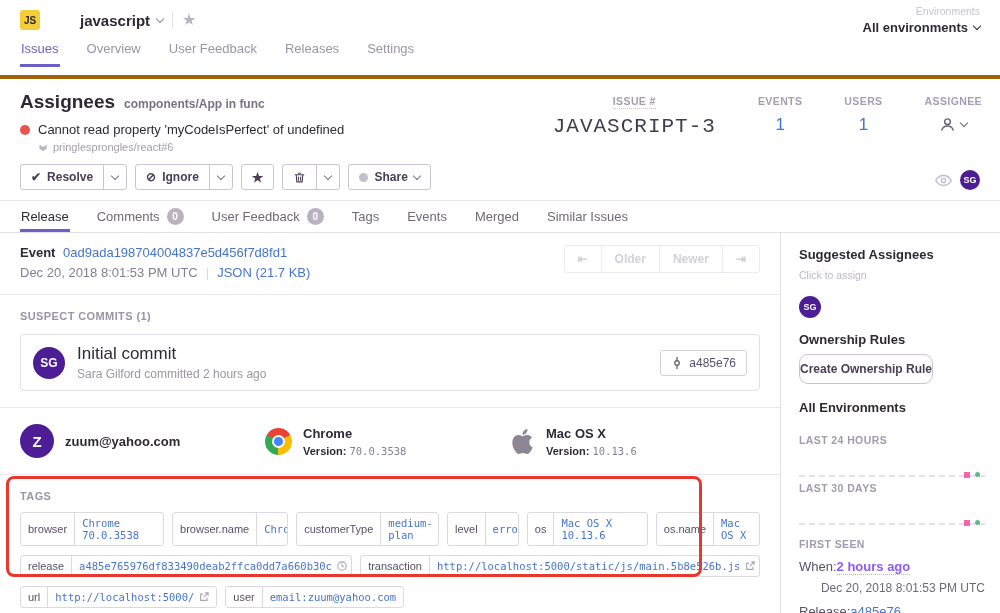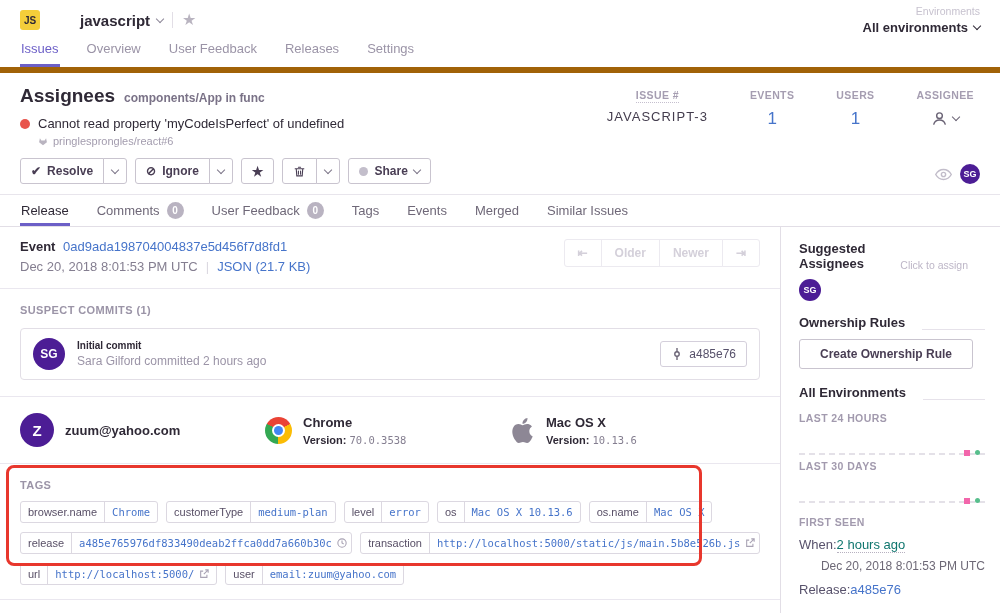--- a/index.html
+++ b/index.html
@@ -2,21 +2,21 @@
 <html><head>
 <meta charset="utf-8">
 <style>
   * { box-sizing: border-box; }
   body { margin:0; background:#fff; font-family:"Liberation Sans",sans-serif; color:#2f2936; }
   .page { width:1000px; height:613px; overflow:hidden; position:relative; background:#fff; font-size:13px; }
   svg { display:block; }
   .chev { display:inline-block; width:6px; height:6px; border-right:1.5px solid currentColor; border-bottom:1.5px solid currentColor; transform:rotate(45deg); margin-top:-3px; }
 
   
-  .topbar { padding:8px 20px 0; border-bottom:6px solid #a16207; position:relative; }
+  .topbar { padding:8px 20px 8px; border-bottom:4px solid #a16207; position:relative; }
   .proj-row { display:flex; align-items:center; gap:9px; height:24px; }
   .js-badge { width:20px; height:20px; background:#f4ce3a; color:#2f2936; font-weight:bold; font-size:10px; border-radius:3px; display:flex; align-items:center; justify-content:center; }
   .proj-name { font-weight:bold; font-size:15px; display:flex; align-items:center; gap:7px; cursor:pointer;margin-left:31px; }
   .proj-name .chev { color:#8d8798; }
   .vdiv { width:1px; height:16px; background:#e2dee6; }
   .fav-star { color:#b9b4c0; font-size:16px; cursor:pointer; line-height:1; }
   .env { position:absolute; top:5px; right:20px; text-align:right; }
   .env-label { font-size:10.5px; color:#c7c2cf; }
   .env-value { font-size:13px; font-weight:bold; display:flex; align-items:center; gap:6px; justify-content:flex-end; margin-top:3px; cursor:pointer; }
   .nav1 { display:flex; gap:26px; margin-top:5px; }
@@ -33,26 +33,26 @@
   .annot { margin:4px 0 0 18px; font-size:11px; color:#a39cae; display:flex; gap:5px; align-items:center; }
   .annot svg { color:#b9b4c0; }
   .actions { display:flex; gap:8px; margin-top:11px; }
   .bgroup { display:flex; }
   .btn { display:inline-flex; align-items:center; gap:6px; background:#fff; border:1px solid #c9c4cf; border-radius:3px; padding:0 10px; height:26px; font-size:12px; font-weight:bold; color:#493e54; cursor:pointer; }
   .bgroup .btn:first-child { border-radius:3px 0 0 3px; }
   .bgroup .btn:last-child { border-radius:0 3px 3px 0; margin-left:-1px; padding:0 8px; }
   .btn .chev { color:#7d7689; }
   .icon-glyph { font-size:12px; line-height:1; }
   .share-dot { width:9px; height:9px; border-radius:50%; background:#c3becb; }
-  .stats { position:absolute; top:14px; right:26px; display:flex; }
+  .stats { position:absolute; top:14px; right:18px; display:flex; }
   .stat { margin-left:42px; text-align:center; }
   .stat-label { font-size:10.5px; color:#a59db1; font-weight:bold; letter-spacing:.4px; }
   .stat-issue .stat-label { border-bottom:1px dotted #c5bfce; padding-bottom:1px; }
   .stat-value { margin-top:7px; font-size:17px; color:#4674ca; }
-  .stat-issue .stat-value { font-family:Liberation Sans, sans-serif; color:#433c4d; font-size:13px; letter-spacing:1px; }
+  .stat-issue .stat-value { font-family:Liberation Mono, monospace; color:#433c4d; font-size:21px; letter-spacing:1px; }
   .assignee-val { display:flex; align-items:center; gap:5px; color:#6a6375; margin-top:8px; justify-content:center; cursor:pointer; }
   .seen-row { position:absolute; right:20px; bottom:10px; display:flex; align-items:center; gap:8px; }
   .eye { color:#c2bdca; }
   .avatar { border-radius:50%; background:#4c1d95; color:#fff; display:flex; align-items:center; justify-content:center; font-weight:bold; flex:none; }
   .av20 { width:20px; height:20px; font-size:9px; }
   .av32 { width:32px; height:32px; font-size:12px; }
   .av34 { width:34px; height:34px; font-size:15px; }
   .av22 { width:22px; height:22px; font-size:9px; }
 
   
@@ -73,21 +73,21 @@
   .event-l1 { font-size:13px; }
   .event-l1 .evw { font-weight:bold; margin-right:4px; }
   .event-l2 { margin-top:5px; color:#847e90; font-size:13px; display:flex; gap:8px; align-items:center; }
   .pager { position:absolute; top:12px; right:20px; display:flex; }
   .pbtn { border:1px solid #eceaf0; background:#fff; color:#d4d0da; font-size:12px; font-weight:bold; padding:6px 13px; margin-left:-1px; cursor:default; }
   .pbtn:first-child { border-radius:3px 0 0 3px; margin-left:0; }
   .pbtn:last-child { border-radius:0 3px 3px 0; }
 
   .commits-sec { padding:13px 20px 16px; border-bottom:1px solid #eae7ef; }
   .card { border:1px solid #e2dee6; border-radius:4px; padding:9px 12px; display:flex; align-items:center; gap:12px; margin-top:11px; }
-  .c-title { font-weight:bold; font-size:10px; }
+  .c-title { font-weight:normal; font-size:17px; }
   .c-by { color:#9b94a7; font-size:12px; margin-top:3px; }
   .sha-btn { margin-left:auto; display:flex; gap:6px; align-items:center; border:1px solid #d4cfdb; border-radius:3px; padding:5px 10px; font-size:12px; color:#57516b; background:#fff; cursor:pointer; }
   .sha-btn svg { color:#6a6375; }
 
   .ctx-row { display:flex; padding:16px 20px; border-bottom:1px solid #eae7ef; }
   .ctx { display:flex; gap:11px; align-items:center; width:245px; }
   .ctx-title { font-weight:bold; font-size:13px; }
   .ctx-ver { font-size:11px; margin-top:4px; }
   .ctx-ver .vl { color:#2f2936; font-weight:bold; }
   .ctx-ver .vv { color:#847e90; font-family:"DejaVu Sans Mono",monospace; font-size:10.5px; }
@@ -99,32 +99,32 @@
   .red-box1 { position:absolute; left:6px; top:1px; width:696px; height:101px; border:3px solid #e8372d; border-radius:8px; pointer-events:none; z-index:3; }
   .pill-row { display:flex; gap:8px; margin-top:9px; }
   .pill { display:inline-flex; align-items:stretch; border:1px solid #dcd8e1; border-radius:3px; font-size:11px; overflow:hidden; background:#fff; cursor:pointer; }
   .pill .k { padding:4px 7px; color:#584f66; display:flex; align-items:center; }
   .pill .val { border-left:1px solid #dcd8e1; padding:4px 7px; color:#4674ca; font-family:"DejaVu Sans Mono",monospace; font-size:10.5px; display:flex; align-items:center; gap:5px; }
   .pill .val svg { color:#a9a3b4; flex:none; }
 
   .exc-sec { padding:14px 20px 0; }
 
   
-  .side-h { display:flex; align-items:flex-end; gap:17px; font-weight:bold; font-size:13px; }
+  .side-h { display:flex; align-items:flex-start; gap:7px; font-weight:bold; font-size:13px;flex-direction:column; }
   .side-h .line { flex:1; height:1px; background:#e6e2ea; }
   .side-hint { font-size:10.5px; color:#bdb6c7; font-weight:normal; white-space:nowrap; }
   .side-label { font-size:10.5px; color:#a29aae; font-weight:bold; letter-spacing:.4px; }
-  .create-btn { border:1px solid #c9c4cf; border-radius:3px; background:#fff; padding:7px 20px; font-size:12px; font-weight:bold; color:#493e54; margin-top:9px; display:inline-block; cursor:pointer; }
+  .create-btn { border:1px solid #c9c4cf; border-radius:9px; background:#fff; padding:7px 0; font-size:12px; font-weight:bold; color:#493e54; margin-top:0; display:inline-block; cursor:pointer; }
   .spark { position:relative; height:36px; }
   .spark .base { position:absolute; left:0; right:0; bottom:5px; border-top:2px dashed #e4e1e8; }
   .spark .pink { position:absolute; right:15px; bottom:4px; width:6px; height:6px; background:#f266ab; }
   .spark .green { position:absolute; right:5px; bottom:5px; width:5px; height:5px; border-radius:50%; background:#57be8c; }
   .kv { display:flex; justify-content:flex-start; align-items:baseline; margin-top:9px; font-size:13px; }
   .kv .kk { color:#57516b; }
-  .kv .vv { color:#0f766e; }
+  .kv .vv { color:#8b5cf6;font-weight:bold; }
   .dotted-u { border-bottom:1px dotted #b7b1c0; }
   .kv-date { text-align:right; color:#6d6876; font-size:12px; margin-top:6px; }
   .mt8{margin-top:8px}.mt12{margin-top:12px}.mt14{margin-top:14px}.mt16{margin-top:16px}
   .gitlab-ic { color:#3b3540; }
 </style>
 </head>
 <body>
 
 <div class="page">
 
@@ -328,20 +328,24 @@
             <div class="ctx-ver"><span class="vl">Version:</span> <span class="vv">10.13.6</span></div>
           </div>
         </div>
       </div>
 
       <div class="tags-sec">
         <div class="red-box1"></div>
         <span class="sec-label">TAGS</span>
         <div class="pill-row">
           <span class="pill">
+              <span class="k">browser</span>
+              <span class="val">Chrome 70.0.3538</span>
+            </span>
+          <span class="pill">
               <span class="k">browser.name</span>
               <span class="val">Chrome</span>
             </span>
           <span class="pill">
               <span class="k">customerType</span>
               <span class="val">medium-plan</span>
             </span>
           <span class="pill">
               <span class="k">level</span>
               <span class="val">error</span>

